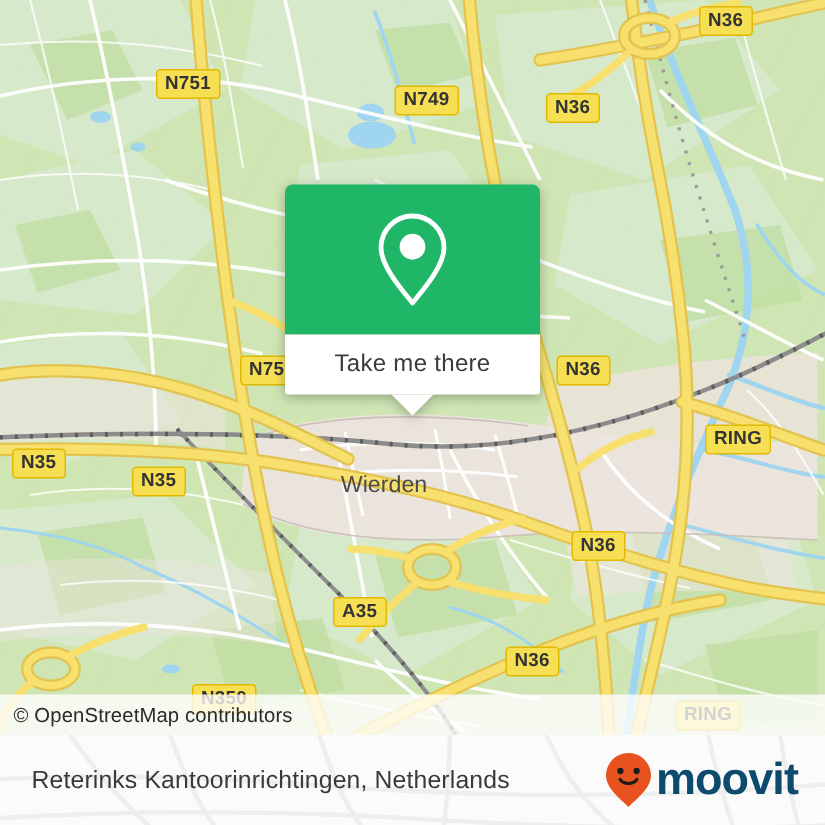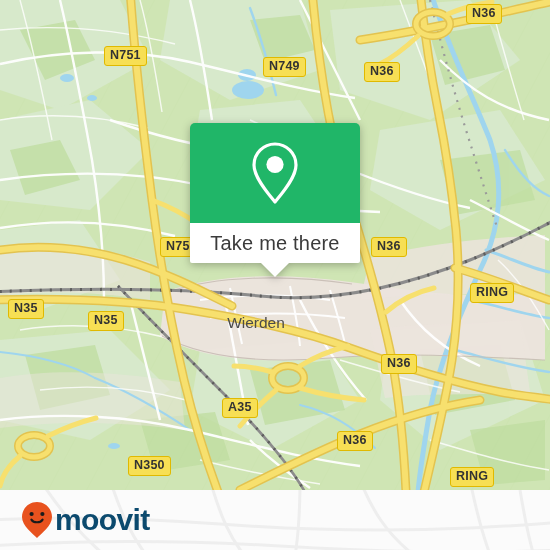--- a/index.html
+++ b/index.html
@@ -73,21 +73,21 @@
   #popup-bottom {
     height: 40px;
     background: #ffffff;
     display: flex;
     align-items: center;
     justify-content: center;
     border-bottom-left-radius: 2px;
     border-bottom-right-radius: 2px;
   }
   #popup-bottom .cta {
-    font-size: 20px;
+    font-size: 16px;
     color: #3b3b3b;
     letter-spacing: 0.2px;
     font-family: "Liberation Sans", sans-serif;
   }
   #popup-tail {
     width: 0;
     height: 0;
     margin: 0 auto;
     border-left: 14px solid transparent;
     border-right: 14px solid transparent;
@@ -330,20 +330,23 @@
         <div style="position: absolute; left: 470px; top: 283px; background: rgb(247, 223, 84); border: 1.6px solid rgb(224, 185, 0); border-radius: 3px; padding: 1px 5px 2px; font-family: &quot;Liberation Sans&quot;, sans-serif; font-size: 12.5px; font-weight: bold; color: rgb(51, 51, 51); line-height: 15px; white-space: nowrap; letter-spacing: 0.2px; z-index: 20;"><span>RING</span></div>
         <div style="position: absolute; left: 88px; top: 311px; background: rgb(247, 223, 84); border: 1.6px solid rgb(224, 185, 0); border-radius: 3px; padding: 1px 5px 2px; font-family: &quot;Liberation Sans&quot;, sans-serif; font-size: 12.5px; font-weight: bold; color: rgb(51, 51, 51); line-height: 15px; white-space: nowrap; letter-spacing: 0.2px; z-index: 20;"><span>N35</span></div>
         <div style="position: absolute; left: 381px; top: 354px; background: rgb(247, 223, 84); border: 1.6px solid rgb(224, 185, 0); border-radius: 3px; padding: 1px 5px 2px; font-family: &quot;Liberation Sans&quot;, sans-serif; font-size: 12.5px; font-weight: bold; color: rgb(51, 51, 51); line-height: 15px; white-space: nowrap; letter-spacing: 0.2px; z-index: 20;"><span>N36</span></div>
         <div style="position: absolute; left: 222px; top: 398px; background: rgb(247, 223, 84); border: 1.6px solid rgb(224, 185, 0); border-radius: 3px; padding: 1px 5px 2px; font-family: &quot;Liberation Sans&quot;, sans-serif; font-size: 12.5px; font-weight: bold; color: rgb(51, 51, 51); line-height: 15px; white-space: nowrap; letter-spacing: 0.2px; z-index: 20;"><span>A35</span></div>
         <div style="position: absolute; left: 337px; top: 431px; background: rgb(247, 223, 84); border: 1.6px solid rgb(224, 185, 0); border-radius: 3px; padding: 1px 5px 2px; font-family: &quot;Liberation Sans&quot;, sans-serif; font-size: 12.5px; font-weight: bold; color: rgb(51, 51, 51); line-height: 15px; white-space: nowrap; letter-spacing: 0.2px; z-index: 20;"><span>N36</span></div>
         <div style="position: absolute; left: 128px; top: 456px; background: rgb(247, 223, 84); border: 1.6px solid rgb(224, 185, 0); border-radius: 3px; padding: 1px 5px 2px; font-family: &quot;Liberation Sans&quot;, sans-serif; font-size: 12.5px; font-weight: bold; color: rgb(51, 51, 51); line-height: 15px; white-space: nowrap; letter-spacing: 0.2px; z-index: 20;"><span>N350</span></div>
         <div style="position: absolute; left: 450px; top: 467px; background: rgb(247, 223, 84); border: 1.6px solid rgb(224, 185, 0); border-radius: 3px; padding: 1px 5px 2px; font-family: &quot;Liberation Sans&quot;, sans-serif; font-size: 12.5px; font-weight: bold; color: rgb(51, 51, 51); line-height: 15px; white-space: nowrap; letter-spacing: 0.2px; z-index: 20;"><span>RING</span></div>
       </div>
   </div>
 
+  <div id="attribution">
+    <span class="attr-text">© OpenStreetMap contributors</span>
+  </div>
 
   <div id="popup">
     <div id="popup-top" style="background: rgb(32, 182, 104);">
       <svg width="56" height="66" viewBox="0 0 56 66">
         <path d="M28 4 C16.4 4 7 13.4 7 25 C7 38 22 54.5 28 62 C34 54.5 49 38 49 25 C49 13.4 39.6 4 28 4 Z" fill="none" stroke="#ffffff" stroke-width="3.2" stroke-linejoin="round"></path>
         <circle cx="28" cy="24.5" r="8.6" fill="#ffffff"></circle>
       </svg>
     </div>
     <div id="popup-bottom" style="background: rgb(255, 255, 255);">
       <span class="cta">Take me there</span>
@@ -360,20 +363,21 @@
         <path d="M210,-10 C220,25 230,50 250,72"></path>
         <path d="M300,-10 C300,25 298,50 294,72"></path>
         <path d="M360,-10 C372,20 386,42 410,62"></path>
         <path d="M-10,30 C60,26 140,28 220,34 C300,40 380,42 470,38 C510,36 540,34 560,32"></path>
         <path d="M-10,56 C80,50 180,50 280,56 C380,62 470,64 560,60"></path>
         <path d="M470,-10 C476,20 482,44 492,70"></path>
         <path d="M520,0 C524,24 528,46 534,66"></path>
       </g>
     </svg>
     <div id="footer-inner">
+      <div id="footer-title">Reterinks Kantoorinrichtingen, Netherlands</div>
       <div id="brand">
         <svg width="32" height="38" viewBox="0 0 32 38">
           <path d="M16 1 C7.7 1 1 7.7 1 16 C1 25 12 32.6 16 37 C20 32.6 31 25 31 16 C31 7.7 24.3 1 16 1 Z" fill="#e8521e"></path>
           <circle cx="10.6" cy="13" r="2.1" fill="#1b1b1b"></circle>
           <circle cx="21.4" cy="13" r="2.1" fill="#1b1b1b"></circle>
           <path d="M10.4 18.6 C12.6 22.2 19.4 22.2 21.6 18.6" fill="none" stroke="#1b1b1b" stroke-width="2.1" stroke-linecap="round"></path>
         </svg>
         <span id="brand-word">moovit</span>
       </div>
     </div>

